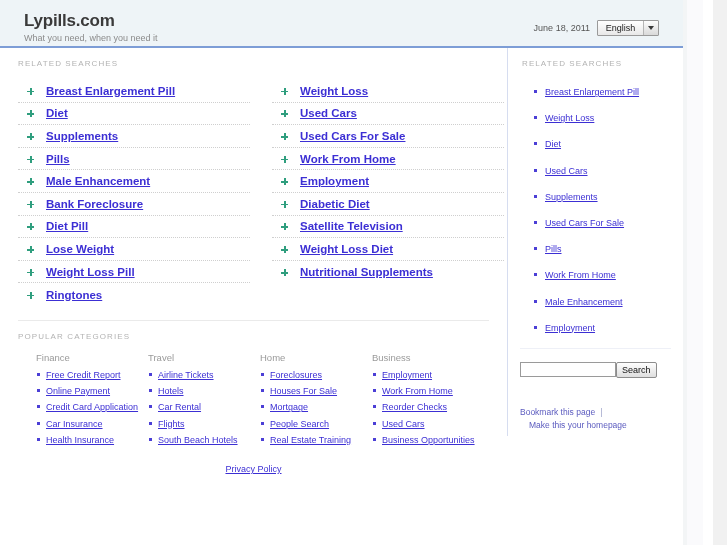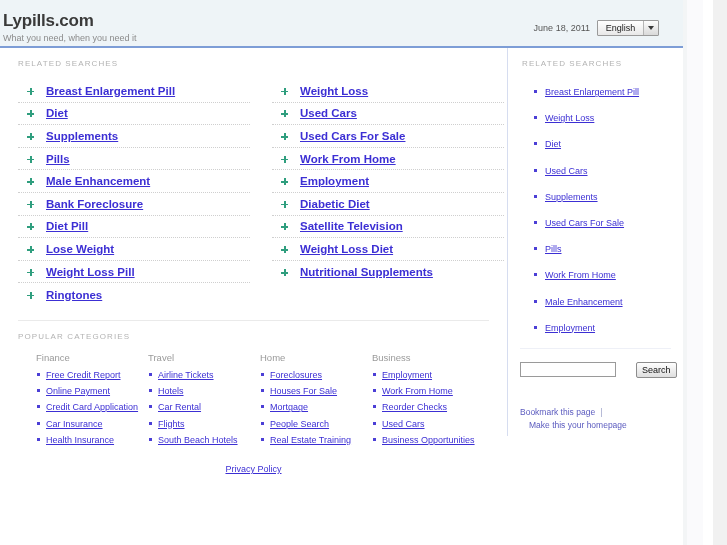--- a/index.html
+++ b/index.html
@@ -40,21 +40,21 @@
   
   #header {
     position: relative;
     height: 48px;
     background: #eef4f7;
     border-bottom: 2px solid #7d9dd6;
     box-sizing: border-box;
   }
   #brand {
     position: absolute;
-    left: 3px;
+    left: 24px;
     top: 11px;
   }
   #site-title {
     font-size: 17px;
     font-weight: bold;
     color: #3a3a3a;
     letter-spacing: -0.2px;
     line-height: 19px;
   }
   #site-tagline {
@@ -263,21 +263,21 @@
   }
 
   #side-sep {
     margin: 10px 12px 0 12px;
     border-top: 1px solid #eef0f7;
   }
   #search-row {
     margin: 13px 0 12px 12px;
     display: flex;
     align-items: center;
-    gap: 20px;
+    gap: 0;
   }
   #search-input {
     width: 96px;
     height: 15px;
     border: 1px solid #9a9a9a;
     background: #ffffff;
     font-family: "Liberation Sans", sans-serif;
     font-size: 9px;
     padding: 0 3px;
     box-sizing: border-box;

